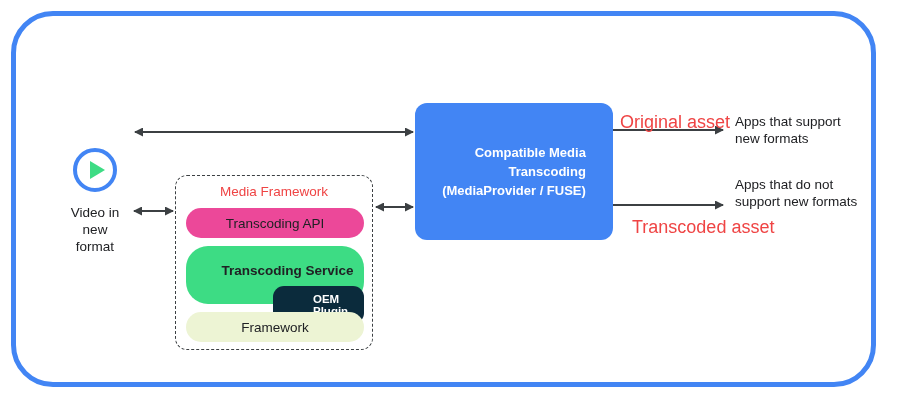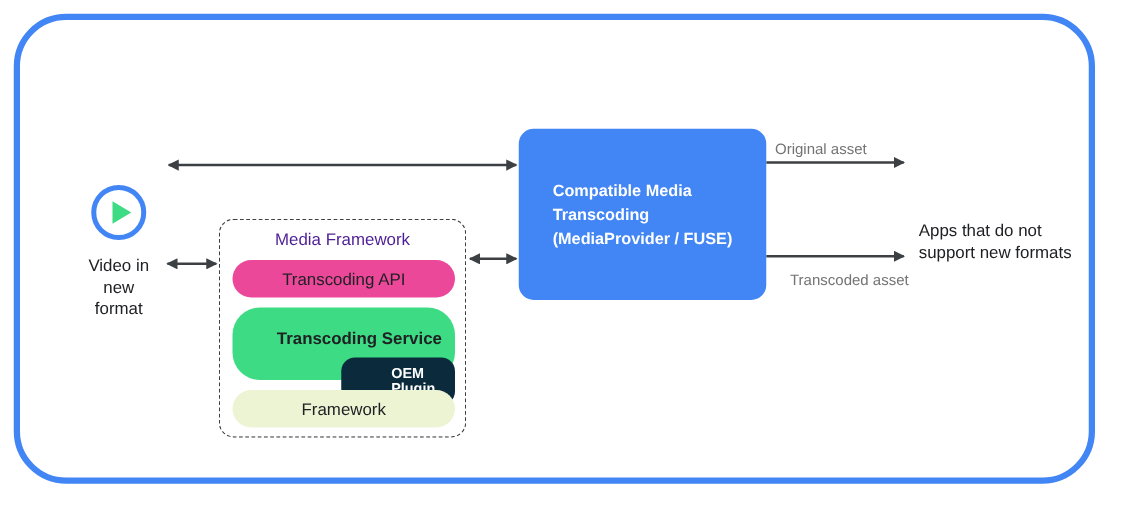--- a/index.html
+++ b/index.html
@@ -84,21 +84,21 @@
     border-radius: 12px;
     box-sizing: border-box;
   }
   #media-framework-title {
     position: absolute;
     left: 0;
     top: 8px;
     width: 100%;
     text-align: center;
     font-size: 13.5px;
-    color: #4c1d95;
+    color: #ef4444;
   }
   .stack-box {
     position: absolute;
     left: 10px;
     width: 178px;
     border-radius: 22px;
     box-sizing: border-box;
     display: flex;
     align-items: center;
     justify-content: center;
@@ -147,34 +147,34 @@
     position: absolute;
     left: 415px;
     top: 103px;
     width: 198px;
     height: 137px;
     background: #4285F4;
     border-radius: 12px;
     display: flex;
     align-items: center;
     justify-content: center;
-    text-align: left;
+    text-align: right;
     color: #ffffff;
     font-size: 13px;
     font-weight: bold;
     line-height: 19px;
     white-space: pre-line;
     box-sizing: border-box;
     padding: 0 8px;
   }
   
   .asset-label {
     position: absolute;
-    font-size: 12px;
-    color: #737373;
+    font-size: 18px;
+    color: #ef4444;
     white-space: nowrap;
   }
   #label-original-asset { left: 620px; top: 112px; }
   #label-transcoded-asset { left: 620px; top: 217px; margin-left: 12px; }
 
   .apps-label {
     position: absolute;
     font-size: 13.5px;
     line-height: 17px;
     color: #202124;
@@ -233,17 +233,19 @@
   </div>
 
   <div id="cmt-box">Compatible Media
 Transcoding
 (MediaProvider / FUSE)</div>
 
   <div class="asset-label" id="label-original-asset">Original asset</div>
 
   <div class="asset-label" id="label-transcoded-asset">Transcoded asset</div>
 
+  <div class="apps-label" id="label-apps-support">Apps that support
+new formats</div>
 
   <div class="apps-label" id="label-apps-no-support">Apps that do not
 support new formats</div>
 
 </div>
 
 </body></html>

